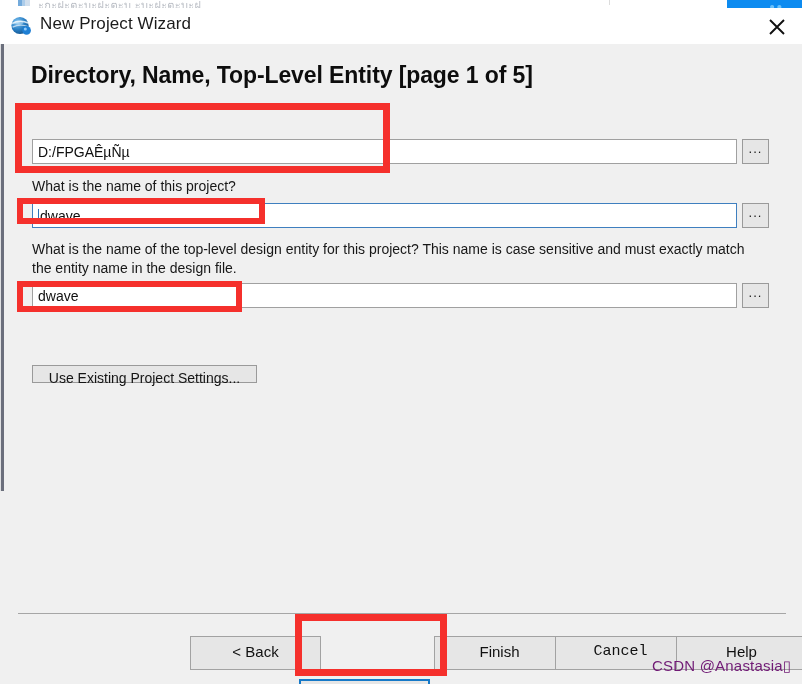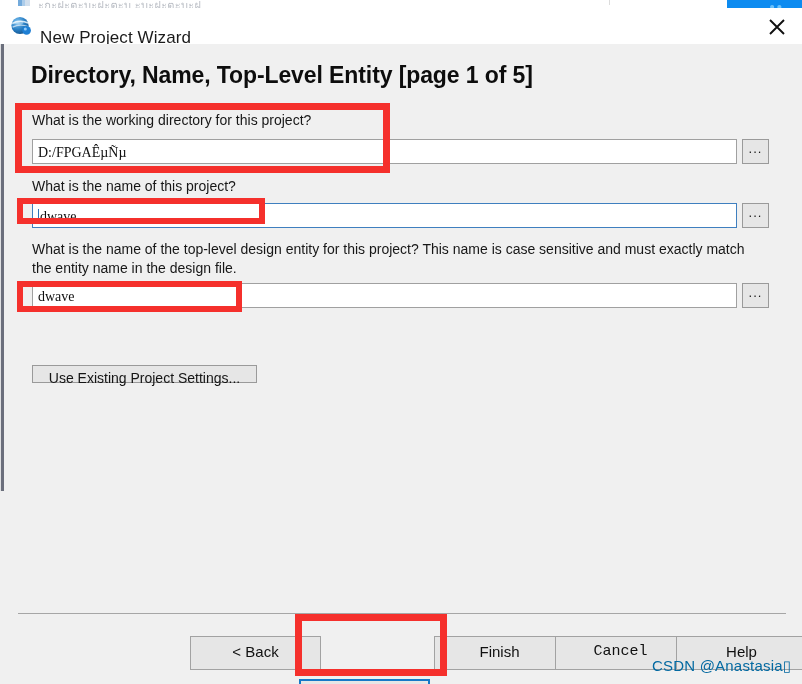--- a/index.html
+++ b/index.html
@@ -74,21 +74,20 @@
     position: absolute;
     left: 10px; top: 7px;
     width: 22px; height: 22px;
   }
   .title-text {
     position: absolute;
     left: 40px; top: 6px;
     font-size: 17px;
     color: #1b1b1b;
     letter-spacing: .1px;
-    margin-top: 14px;
   }
   .close-x {
     position: absolute;
     right: 14px; top: 8px;
     width: 22px; height: 22px;
   }
   .close-x svg { display:block; }
 
   
   .dialog-body {
@@ -134,21 +133,20 @@
     box-sizing: border-box;
     height: 25px;
     background: #ffffff;
     border: 1px solid #a0a0a0;
     font-size: 14px;
     color: #0f0f0f;
     padding: 2px 4px 2px 5px;
     line-height: 21px;
     overflow: hidden;
     white-space: nowrap;
-    font-family: Liberation Serif, serif;
   }
   .text-field.focused {
     border: 1px solid #3f7fbf;
   }
   .caret {
     display: inline-block;
     width: 1px;
     height: 15px;
     background: #2d72b8;
     vertical-align: -3px;
@@ -213,21 +211,21 @@
     border: 7px solid #f5302c;
     pointer-events: none;
   }
   .anno.thin { border-width: 6px; }
 
   
   .watermark {
     position: absolute;
     left: 652px; top: 613px;
     font-size: 15px;
-    color: #0369a1;
+    color: #701a75;
     white-space: nowrap;
     letter-spacing: .2px;
   }
 </style>
 </head>
 <body>
 
 <div class="bg-strip">
   <span class="bg-strip-icon"></span>
   <span class="bg-strip-text">ะกะฝะตะบะฝะตะบ ะบะฝะตะบะฝ</span>
@@ -264,21 +262,20 @@
   </span>
 </div>
 
 <div class="dialog-body">
 
   <div class="left-rail-top"></div>
   <div class="left-rail"></div>
 
   <div class="page-title">Directory, Name, Top-Level Entity [page 1 of 5]</div>
 
-  <div class="q-label" style="left:32px; top:67px;">What is the working directory for this project?</div>
   <div class="text-field" style="left:32px; top:95px; width:705px;">D:/FPGAÊµÑµ</div>
   <div class="dots-btn" style="left:742px; top:95px;">...</div>
 
   <div class="q-label" style="left:32px; top:133px;">What is the name of this project?</div>
   <div class="text-field focused" style="left:32px; top:159px; width:705px;"><span class="caret"></span><span>dwave</span></div>
   <div class="dots-btn" style="left:742px; top:159px;">...</div>
 
   <div class="q-label wrap" style="left:32px; top:196px;">What is the name of the top-level design entity for this project? This name is case sensitive and must exactly match the entity name in the design file.</div>
   <div class="text-field" style="left:32px; top:239px; width:705px;">dwave</div>
   <div class="dots-btn" style="left:742px; top:239px;">...</div>

